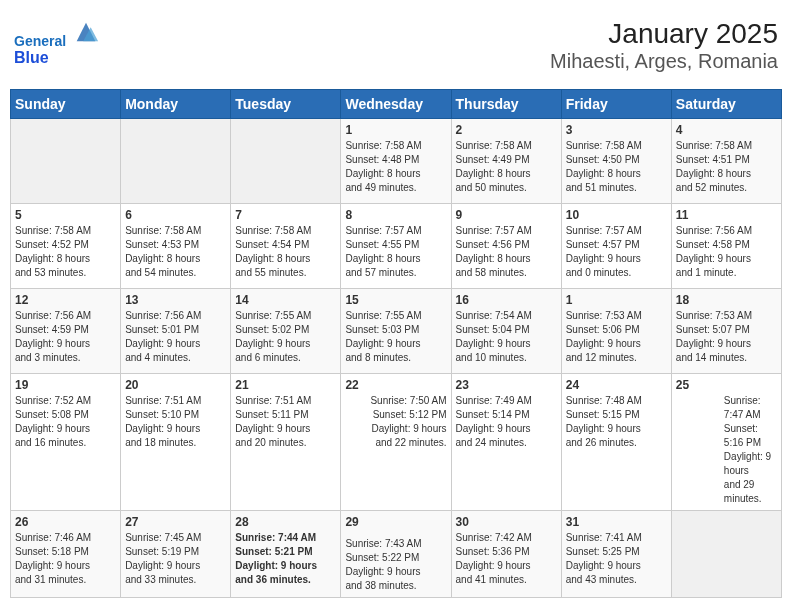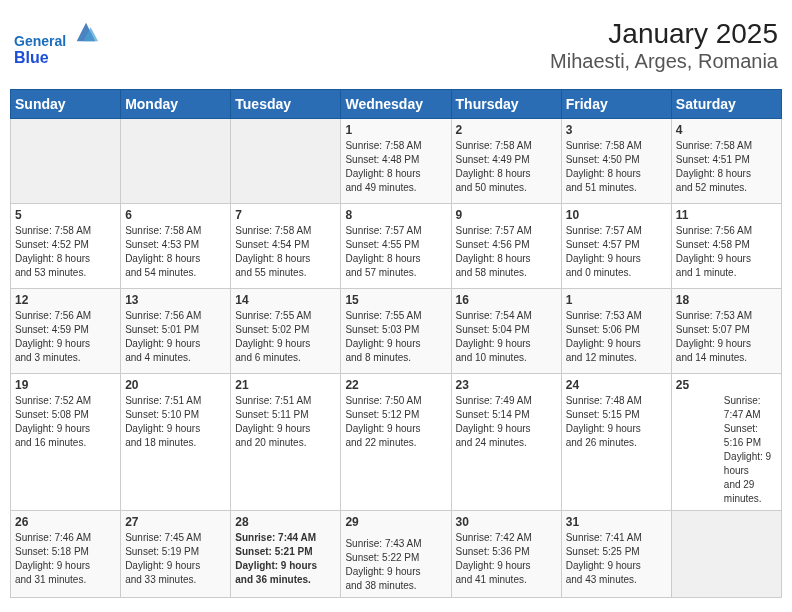--- a/index.html
+++ b/index.html
@@ -275,21 +275,21 @@
         </td>
         <td>
           <span class="day-num">21</span>
           <div class="day-info" style="white-space: pre-line;">Sunrise: 7:51 AM
 Sunset: 5:11 PM
 Daylight: 9 hours
 and 20 minutes.</div>
         </td>
         <td>
           <span class="day-num">22</span>
-          <div class="day-info" style="white-space: pre-line;">Sunrise: 7:50 AM
+          <div class="day-info" style="white-space: pre-line; text-align: right;">Sunrise: 7:50 AM
 Sunset: 5:12 PM
 Daylight: 9 hours
 and 22 minutes.</div>
         </td>
         <td>
           <span class="day-num">23</span>
           <div class="day-info" style="white-space: pre-line;">Sunrise: 7:49 AM
 Sunset: 5:14 PM
 Daylight: 9 hours
 and 24 minutes.</div>

